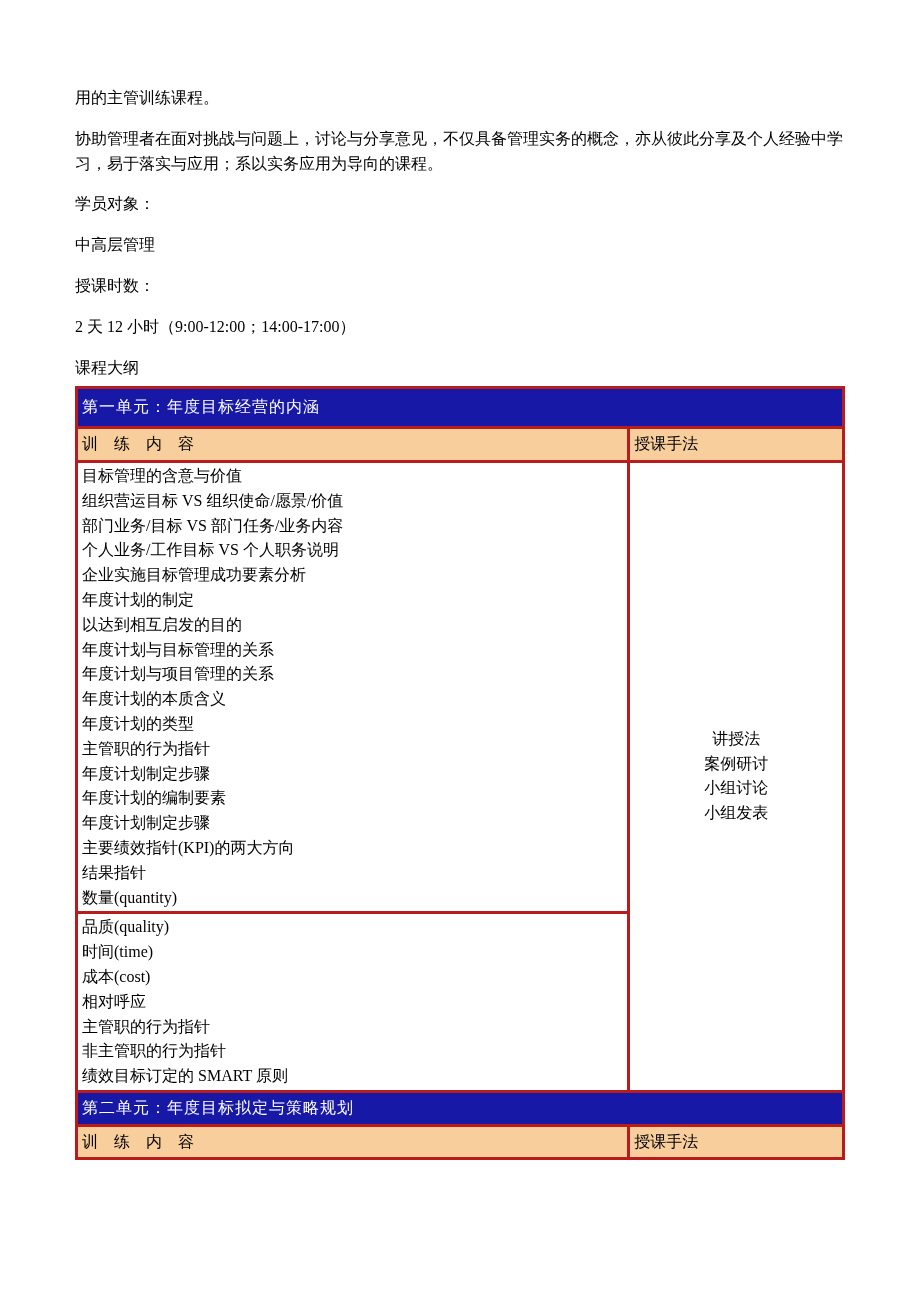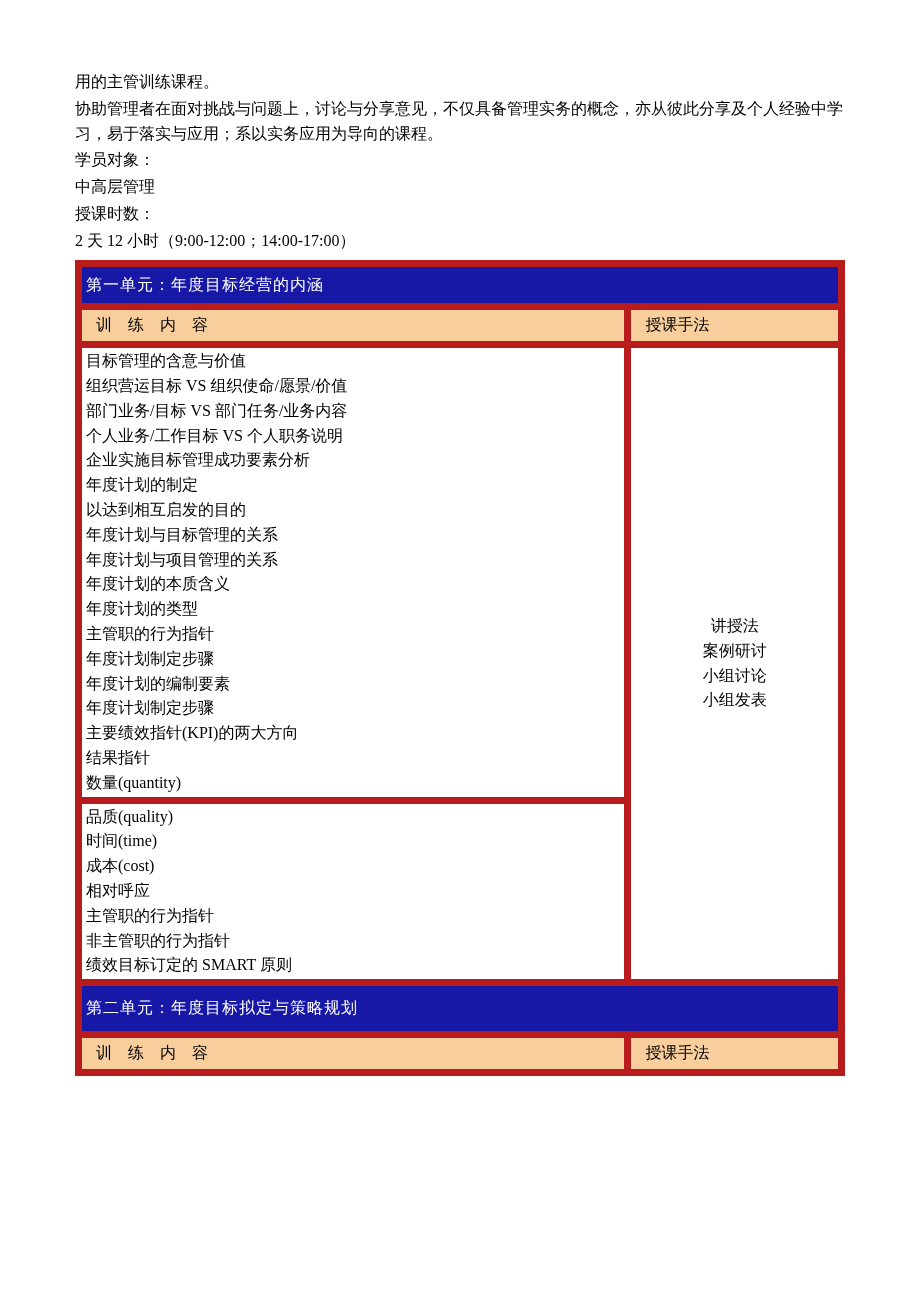--- a/index.html
+++ b/index.html
@@ -7,66 +7,67 @@
     font-size: 16px;
     color: #000;
     background: #fff;
     margin: 0;
     padding: 70px 75px 200px 75px;
     width: 920px;
     box-sizing: border-box;
     line-height: 1.55;
   }
   .intro p {
-    margin: 0 0 2px 0;
+    margin: 16px 0 2px 0;
   }
   .label {
     margin: 2px 0 0 0;
   }
   table {
     border-collapse: collapse;
     width: 100%;
     margin-top: 6px;
     font-size: 16px;
   }
   td {
-    border: 7px solid #b91c1c;
+    border: 3px solid #b91c1c;
     vertical-align: top;
     padding: 1px 4px 1px 4px;
     line-height: 1.55;
   }
   .unit-title {
     background: #1818a6;
     color: #fff;
     font-weight: normal;
     padding: 6px 4px 6px 4px;
     letter-spacing: 1px;
   }
   .col-titles td {
     background: #f7ce9c;
     color: #000;
-    padding: 3px 14px;
+    padding: 3px 4px;
   }
   .content-cell div {
     margin: 0;
   }
   .method-cell {
     width: 28%;
   }
 </style>
 </head>
 <body>
 
 <div class="intro">
   <p>用的主管训练课程。</p>
   <p>协助管理者在面对挑战与问题上，讨论与分享意见，不仅具备管理实务的概念，亦从彼此分享及个人经验中学习，易于落实与应用；系以实务应用为导向的课程。</p>
   <p class="label">学员对象：</p>
   <p>中高层管理</p>
   <p class="label">授课时数：</p>
   <p>2 天 12 小时（9:00-12:00；14:00-17:00）</p>
+  <p class="label">课程大纲</p>
 </div>
 
 <table>
   <tbody>
       <tr>
     <td class="unit-title" colspan="2">第一单元：年度目标经营的内涵</td>
   </tr>
   <tr class="col-titles">
     <td><span>训　练　内　容</span></td>
     <td class="method-cell">授课手法</td>
@@ -104,20 +105,20 @@
       <div>品质(quality)</div>
       <div>时间(time)</div>
       <div>成本(cost)</div>
       <div>相对呼应</div>
       <div>主管职的行为指针</div>
       <div>非主管职的行为指针</div>
       <div>绩效目标订定的 SMART 原则</div>
     </td>
   </tr>
   <tr>
-    <td class="unit-title" colspan="2" style="padding:10px 4px;">第二单元：年度目标拟定与策略规划</td>
+    <td class="unit-title" colspan="2" style="padding:3px 4px;">第二单元：年度目标拟定与策略规划</td>
   </tr>
   <tr class="col-titles">
     <td><span>训　练　内　容</span></td>
     <td class="method-cell">授课手法</td>
   </tr>
 </tbody>
   </table>
 
 </body></html>

